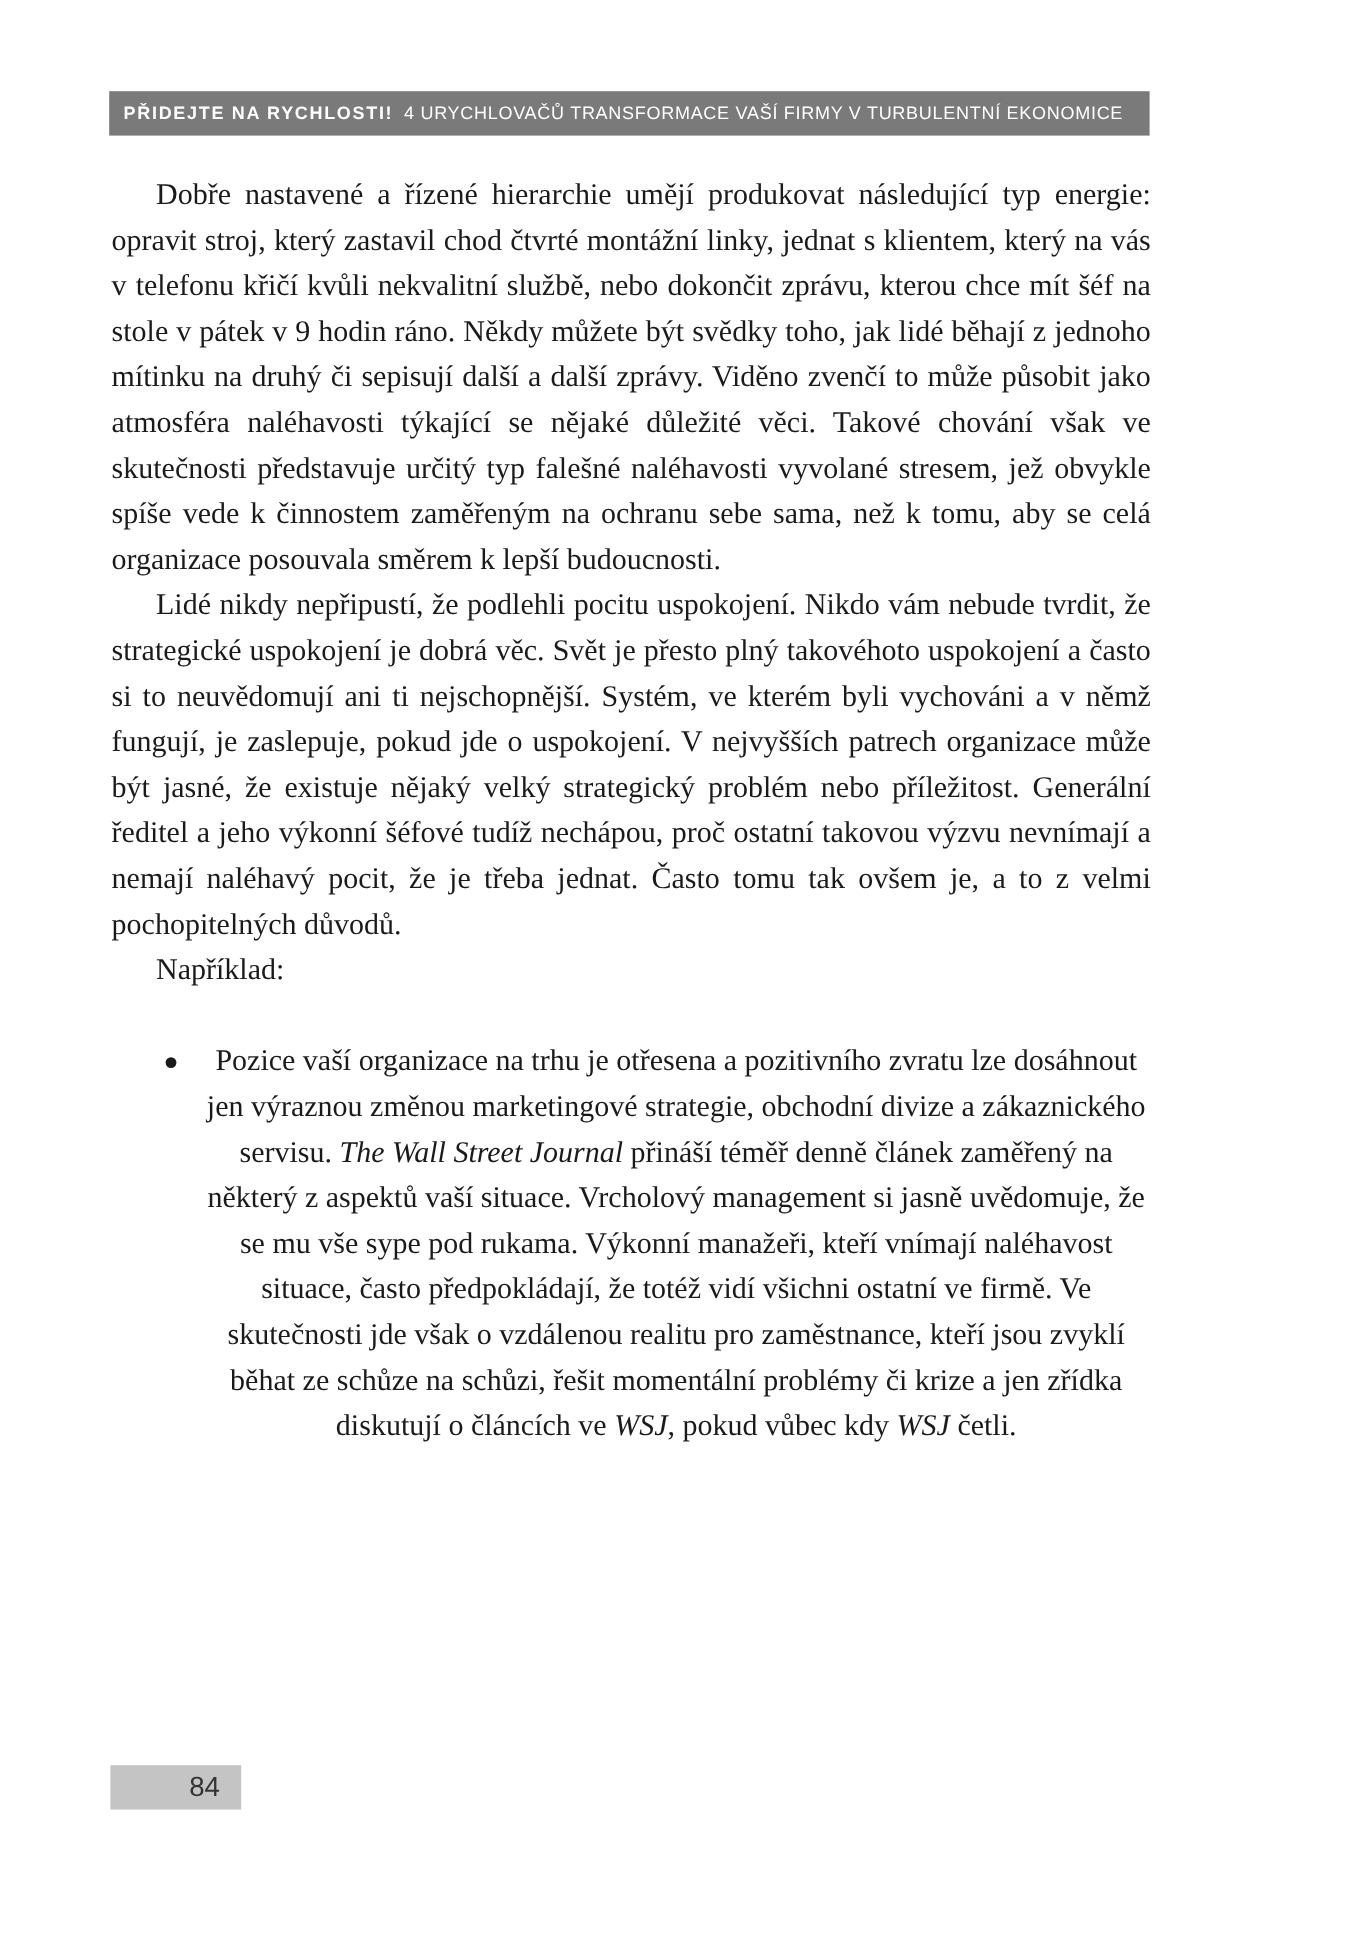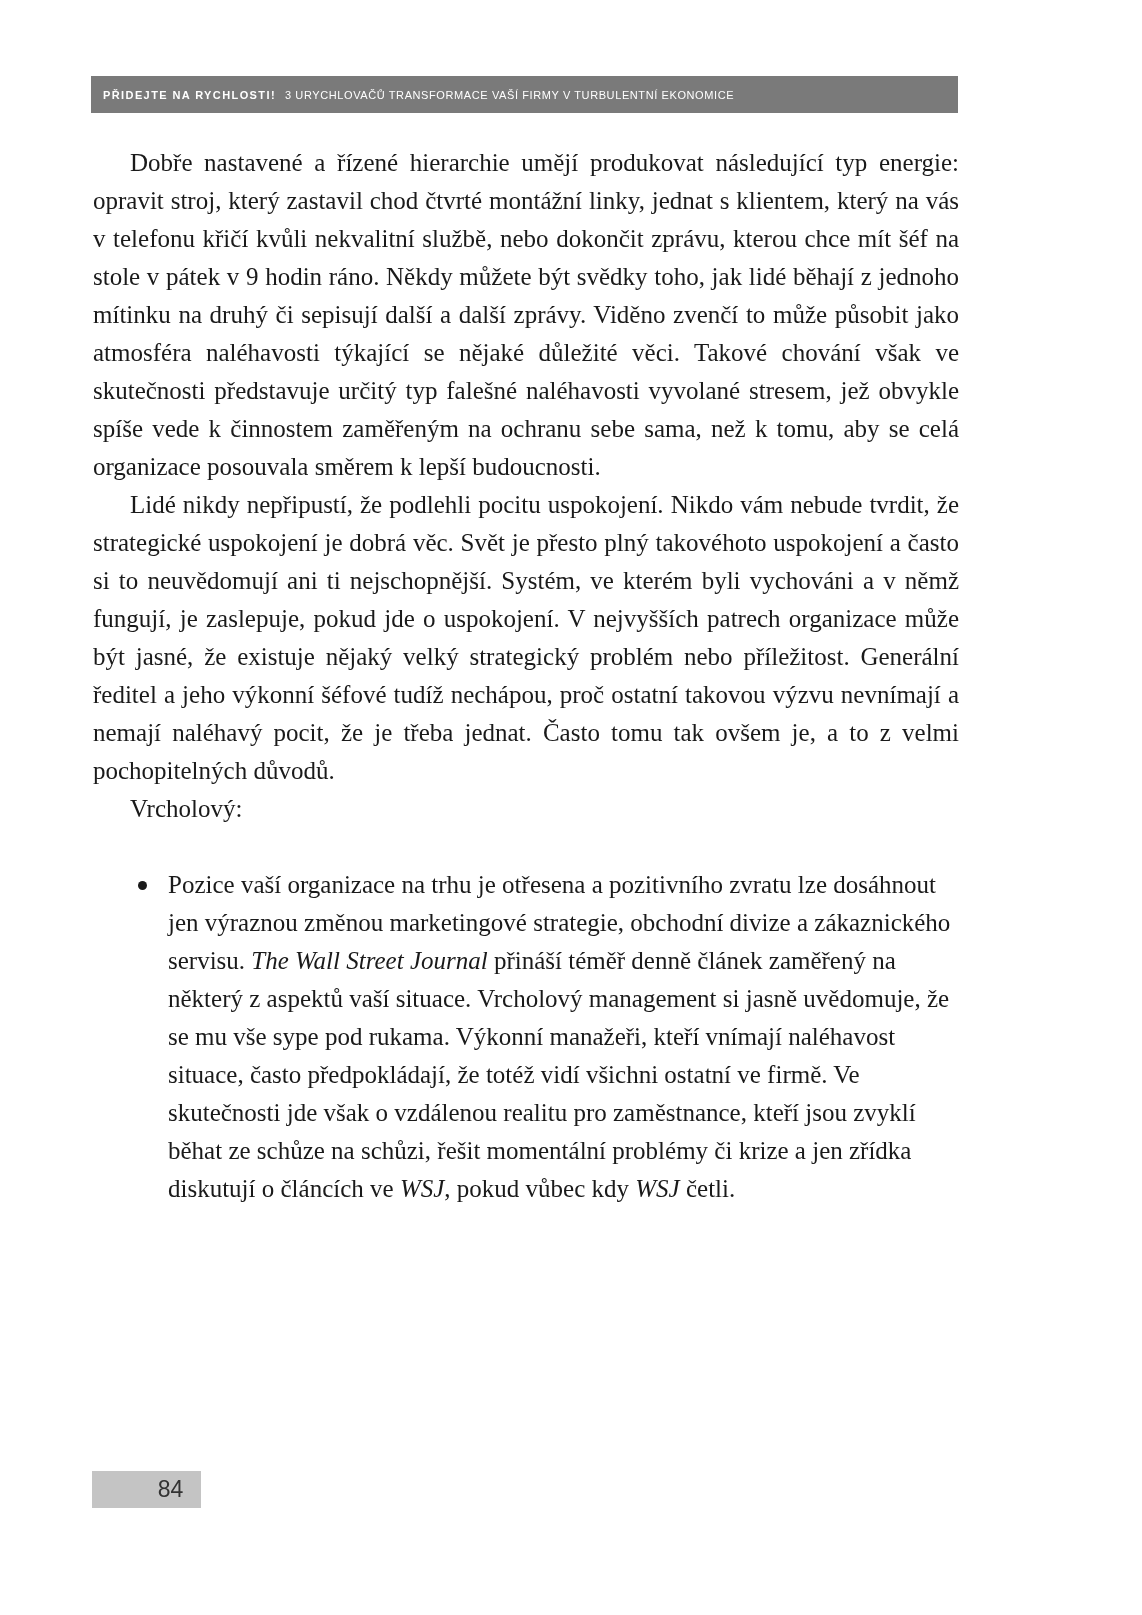--- a/index.html
+++ b/index.html
@@ -18,46 +18,46 @@
   .content {
     position: absolute; left: 93px; top: 144px; width: 866px;
     font-family: "Liberation Serif", "DejaVu Serif", serif;
     font-size: 25px; line-height: 38px; color: #1a1a1a;
   }
   .content p { margin: 0; text-align: justify; text-align-last: auto; }
   .content p.indent { text-indent: 37px; }
   .content p.first { text-indent: 0; }
   .example { margin-top: 0 !important; }
   .bullet-list { list-style: none; margin: 38px 0 0 0; padding: 0 0 0 75px; position: relative; }
-  .bullet-list li { position: relative; text-align: left; }
+  .bullet-list li { position: relative; text-align: center; }
   .bullet-dot {
     position: absolute; left: -30px; top: 15px; width: 9px; height: 9px;
     border-radius: 50%; background: #1a1a1a;
   }
   .page-number {
     position: absolute; left: 92px; top: 1471px; width: 61px; height: 37px;
     background: #c4c4c4; color: #333;
     font-family: "Liberation Sans", "DejaVu Sans", sans-serif;
     font-size: 23px; font-weight: normal;
     display: flex; align-items: center; justify-content: center; padding-left: 48px;
   }
   em { font-style: italic; }
 </style>
 </head>
 <body>
 
-<div class="header-bar" style="font-size: 11px;">
+<div class="header-bar" style="font-size: 15px;">
   <span class="bold">PŘIDEJTE NA RYCHLOSTI!</span>
-  <span class="rest">3 URYCHLOVAČŮ TRANSFORMACE VAŠÍ FIRMY V TURBULENTNÍ EKONOMICE</span>
+  <span class="rest">4 URYCHLOVAČŮ TRANSFORMACE VAŠÍ FIRMY V TURBULENTNÍ EKONOMICE</span>
 </div>
 
 <div class="content">
   <p class="indent">Dobře nastavené a řízené hierarchie umějí produkovat následující typ energie: opravit stroj, který zastavil chod čtvrté montážní linky, jednat s klientem, který na vás v telefonu křičí kvůli nekvalitní službě, nebo dokončit zprávu, kterou chce mít šéf na stole v pátek v 9 hodin ráno. Někdy můžete být svědky toho, jak lidé běhají z jednoho mítinku na druhý či sepisují další a další zprávy. Viděno zvenčí to může působit jako atmosféra naléhavosti týkající se nějaké důležité věci. Takové chování však ve skutečnosti představuje určitý typ falešné naléhavosti vyvolané stresem, jež obvykle spíše vede k činnostem zaměřeným na ochranu sebe sama, než k tomu, aby se celá organizace posouvala směrem k lepší budoucnosti.</p>
   <p class="indent">Lidé nikdy nepřipustí, že podlehli pocitu uspokojení. Nikdo vám nebude tvrdit, že strategické uspokojení je dobrá věc. Svět je přesto plný takovéhoto uspokojení a často si to neuvědomují ani ti nejschopnější. Systém, ve kterém byli vychováni a v němž fungují, je zaslepuje, pokud jde o uspokojení. V nejvyšších patrech organizace může být jasné, že existuje nějaký velký strategický problém nebo příležitost. Generální ředitel a jeho výkonní šéfové tudíž nechápou, proč ostatní takovou výzvu nevnímají a nemají naléhavý pocit, že je třeba jednat. Často tomu tak ovšem je, a to z velmi pochopitelných důvodů.</p>
-  <p class="indent example">Vrcholový:</p>
+  <p class="indent example">Například:</p>
 
   <ul class="bullet-list">
     <li>
       <span class="bullet-dot"></span>
       <span>Pozice vaší organizace na trhu je otřesena a pozitivního zvratu lze dosáhnout jen výraznou změnou marketingové strategie, obchodní divize a zákaznického servisu. </span><em>The Wall Street Journal</em><span> přináší téměř denně článek zaměřený na některý z aspektů vaší situace. Vrcholový management si jasně uvědomuje, že se mu vše sype pod rukama. Výkonní manažeři, kteří vnímají naléhavost situace, často předpokládají, že totéž vidí všichni ostatní ve firmě. Ve skutečnosti jde však o vzdálenou realitu pro zaměstnance, kteří jsou zvyklí běhat ze schůze na schůzi, řešit momentální problémy či krize a jen zřídka diskutují o článcích ve </span><em>WSJ</em><span>, pokud vůbec kdy </span><em>WSJ</em><span> četli.</span>
     </li>
   </ul>
 </div>
 
 <div class="page-number">84</div>

